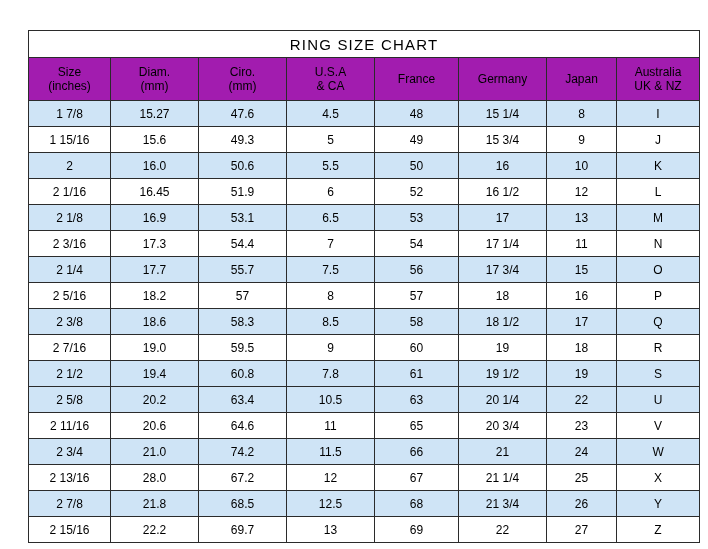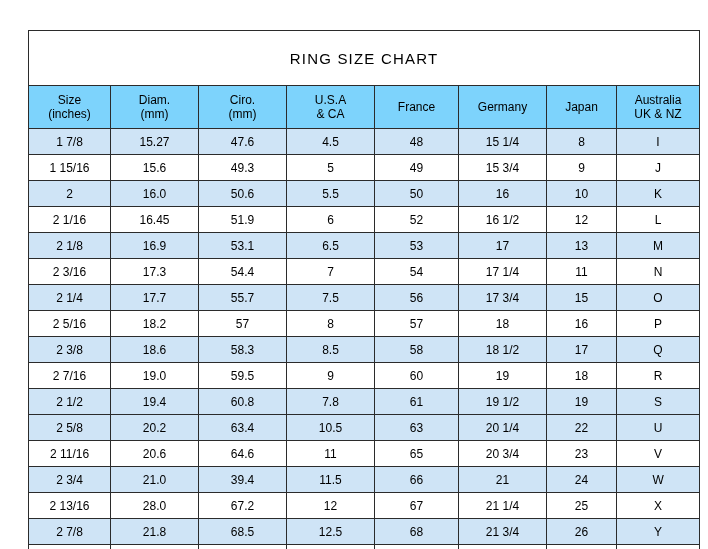--- a/index.html
+++ b/index.html
@@ -37,27 +37,27 @@
     vertical-align: middle;
     font-weight: normal;
     color: #000000;
   }
   .title-cell {
     height: 26px;
     font-size: 15px;
     letter-spacing: 1.2px;
     font-weight: bold;
     background: #ffffff;
-    padding: 14px;
+    padding: 0;
   }
   .header-row td {
     height: 38px;
     font-size: 12px;
     line-height: 14px;
-    background: #7dd3fc;
+    background: #a21caf;
     padding: 2px 13px;
   }
   .data-row td {
     height: 25px;
     font-size: 12px;
     padding: 0 2px;
   }
   .row-shaded td {
     background: #cfe4f6;
   }
@@ -230,21 +230,21 @@
             <td>64.6</td>
             <td>11</td>
             <td>65</td>
             <td>20 3/4</td>
             <td>23</td>
             <td>V</td>
           </tr>
           <tr class="data-row row-shaded">
             <td>2 3/4</td>
             <td>21.0</td>
-            <td>39.4</td>
+            <td>74.2</td>
             <td>11.5</td>
             <td>66</td>
             <td>21</td>
             <td>24</td>
             <td>W</td>
           </tr>
           <tr class="data-row row-plain">
             <td>2 13/16</td>
             <td>28.0</td>
             <td>67.2</td>

